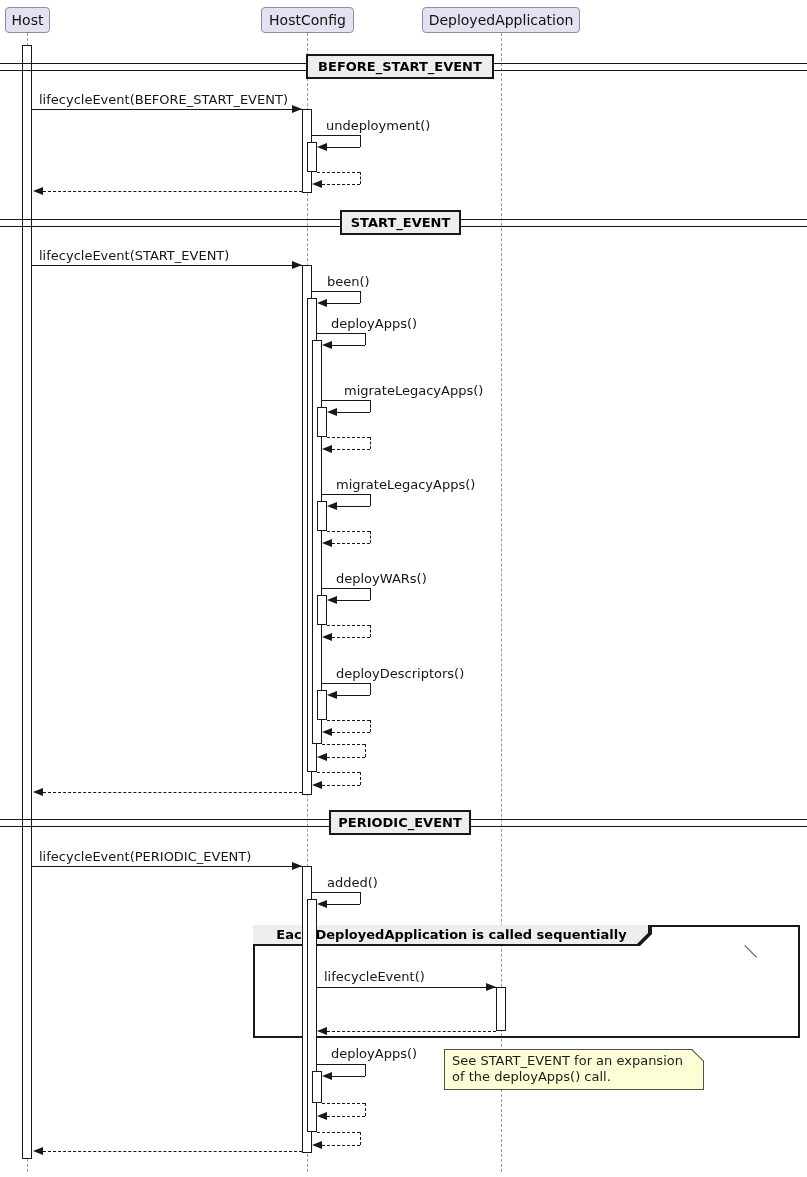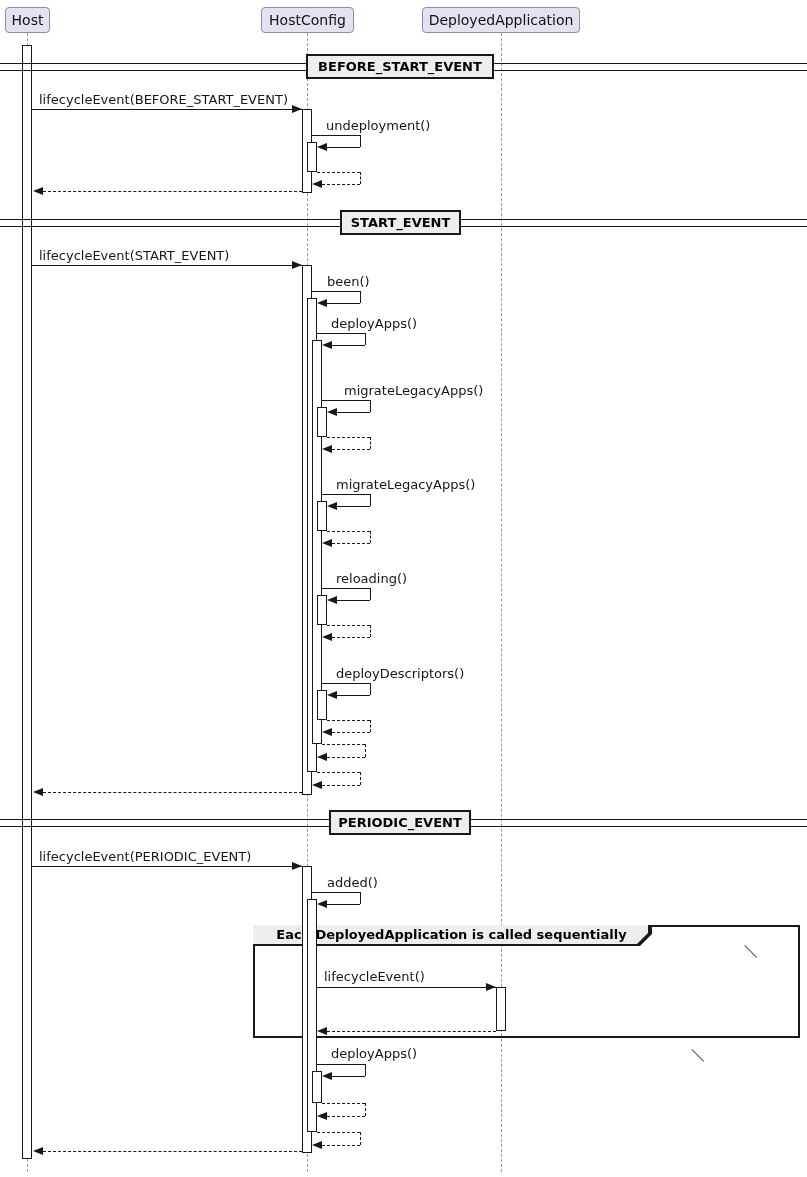--- a/index.html
+++ b/index.html
@@ -141,21 +141,21 @@
   </div>
   <div class="act" style="left:317px;top:501px;height:30px"></div>
   <div>
     <div class="hd" style="left:327px;width:43px;top:531px"></div>
     <div class="vd" style="left:370px;top:531px;height:12px"></div>
     <div class="hd" style="left:332px;width:38px;top:543px"></div>
     <div class="ar left" style="left:322px;top:539px"></div>
   </div>
 
   <div>
-    <div class="lbl" style="left:336px;top:571px">reloading()</div>
+    <div class="lbl" style="left:336px;top:571px">deployWARs()</div>
     <div class="h" style="left:322px;width:48px;top:588px"></div>
     <div class="v" style="left:370px;top:588px;height:12px"></div>
     <div class="h" style="left:337px;width:33px;top:600px"></div>
     <div class="ar left" style="left:327px;top:596px"></div>
   </div>
   <div class="act" style="left:317px;top:595px;height:30px"></div>
   <div>
     <div class="hd" style="left:327px;width:43px;top:625px"></div>
     <div class="vd" style="left:370px;top:625px;height:12px"></div>
     <div class="hd" style="left:332px;width:38px;top:637px"></div>
@@ -243,20 +243,22 @@
     <div class="ar left" style="left:322px;top:1072px"></div>
   </div>
   <div class="act" style="left:312px;top:1071px;height:32px"></div>
   <div>
     <div class="hd" style="left:322px;width:43px;top:1103px"></div>
     <div class="vd" style="left:365px;top:1103px;height:13px"></div>
     <div class="hd" style="left:327px;width:38px;top:1116px"></div>
     <div class="ar left" style="left:317px;top:1112px"></div>
   </div>
 
+  <div class="note" style="left:444px;top:1049px;width:260px;height:41px">See START_EVENT for an expansion
+of the deployApps() call.</div>
   <div class="foldline" style="left:692px;top:1049px"></div>
 
   <div>
     <div class="hd" style="left:317px;width:43px;top:1132px"></div>
     <div class="vd" style="left:360px;top:1132px;height:13px"></div>
     <div class="hd" style="left:322px;width:38px;top:1145px"></div>
     <div class="ar left" style="left:312px;top:1141px"></div>
   </div>
   <div>
     <div class="hd" style="left:43px;width:259px;top:1151px"></div>

